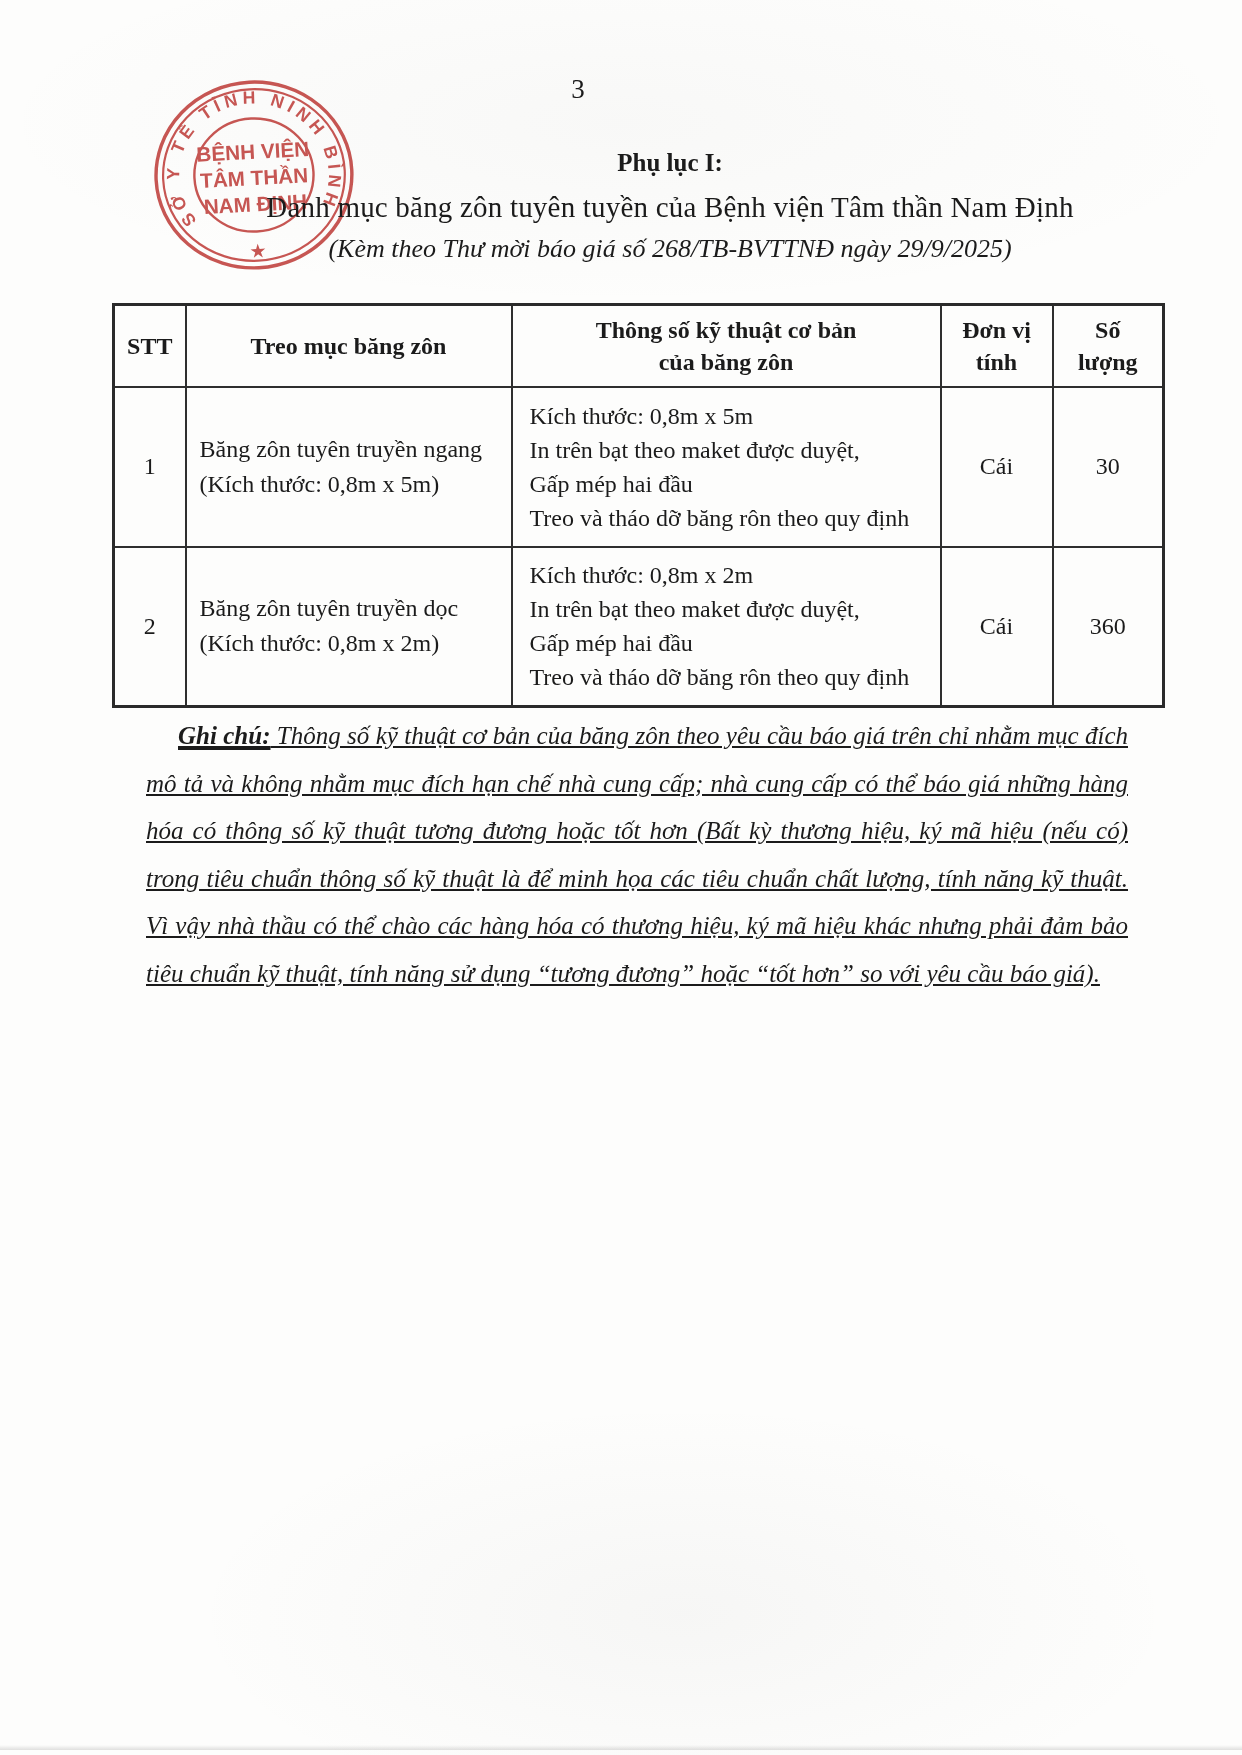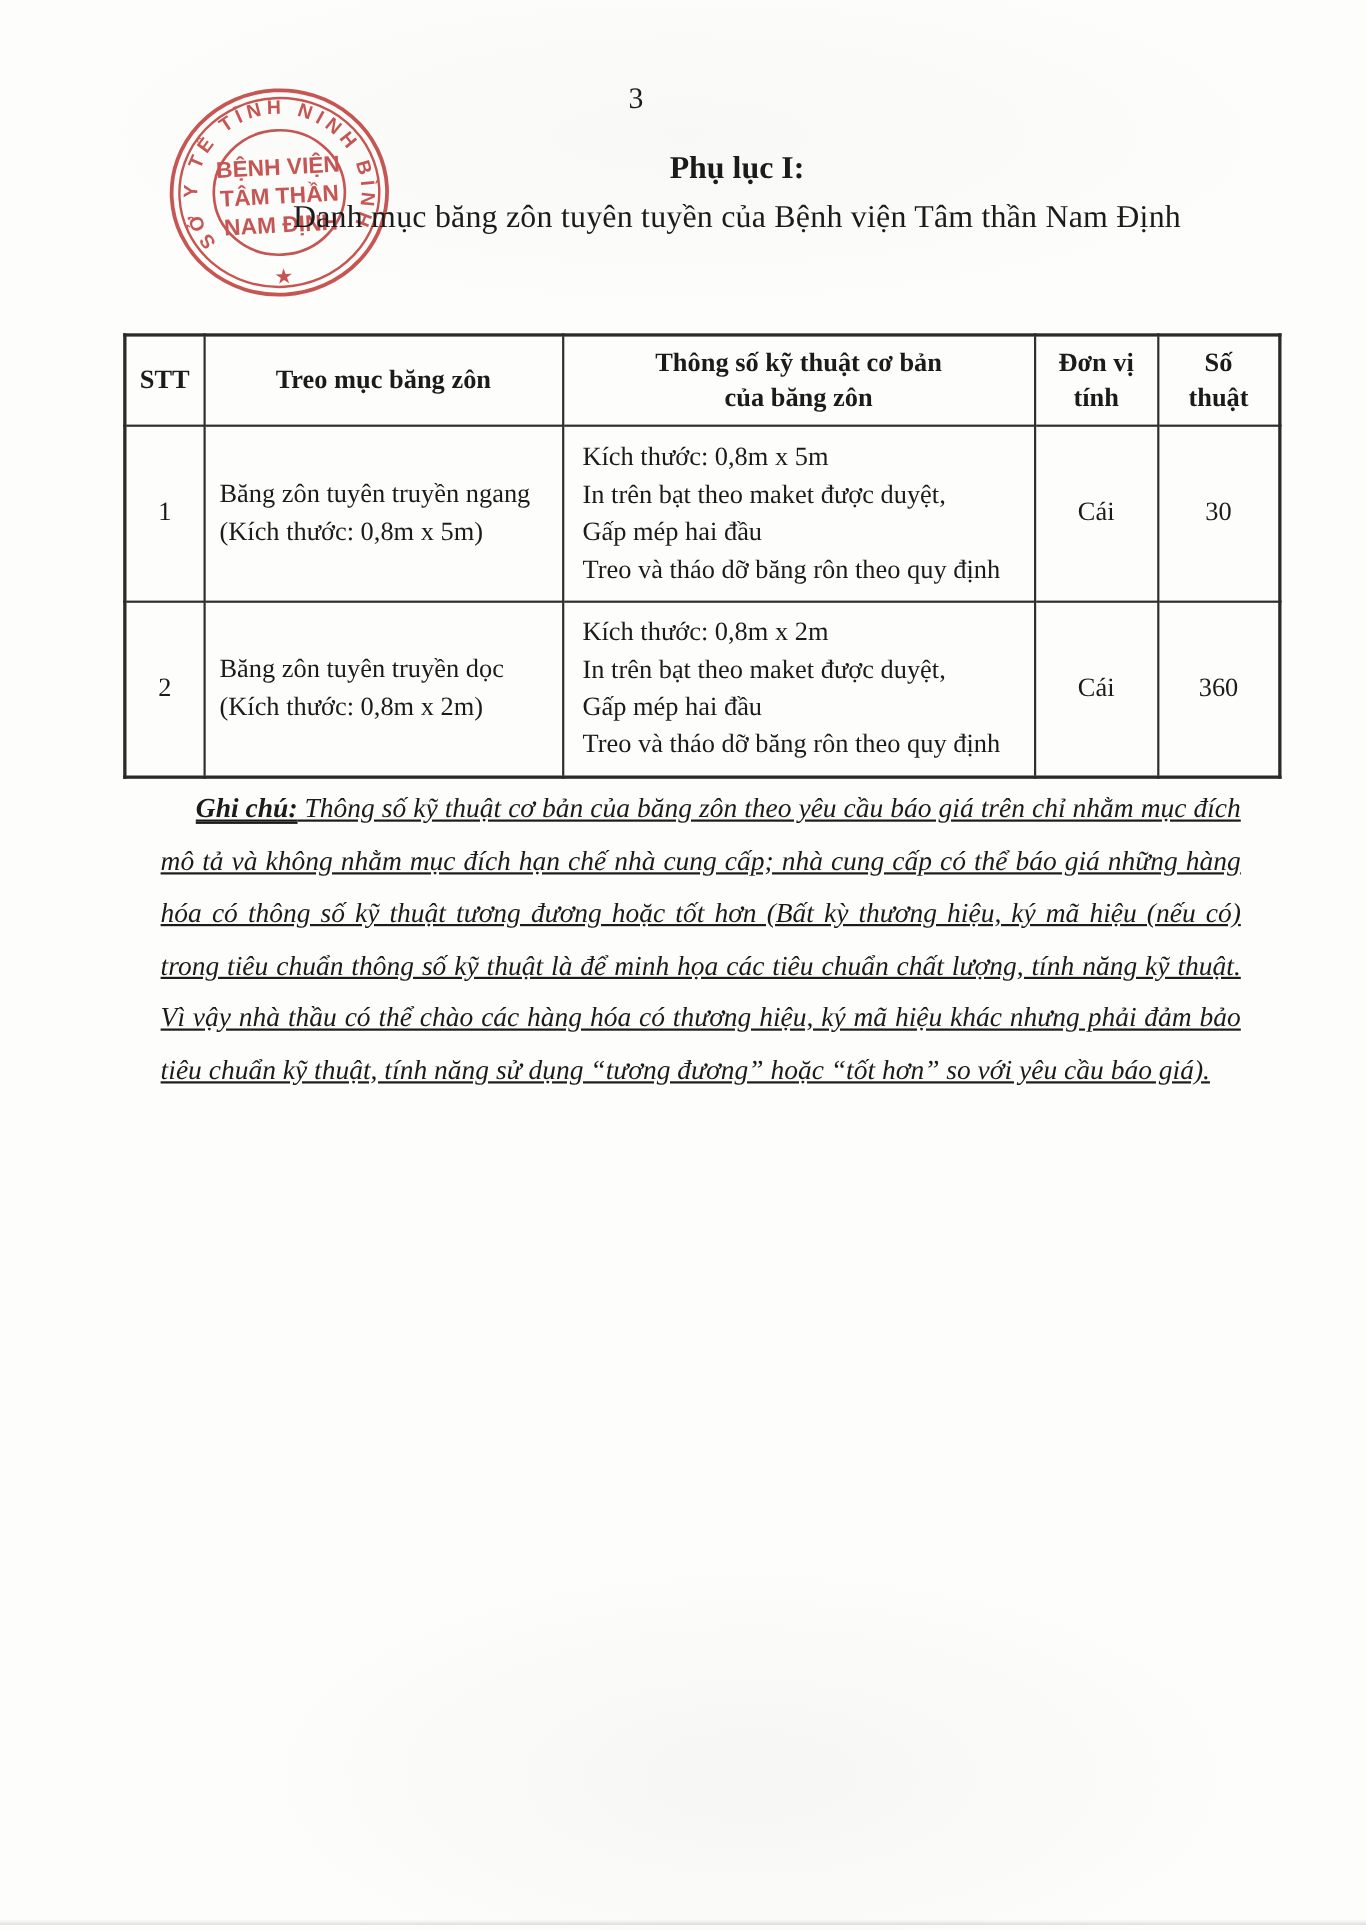--- a/index.html
+++ b/index.html
@@ -31,21 +31,21 @@
     transform: rotate(-3deg);
     pointer-events: none;
   }
   .stamp svg { width: 100%; height: 100%; }
   
   .headings {
     position: absolute; left: 120px; top: 134px; width: 1100px;
     text-align: center;
   }
   .appendix-title {
-    font-size: 29px; font-weight: bold; line-height: 38px;
+    font-size: 25px; font-weight: bold; line-height: 38px; margin-top: 10px;
   }
   .doc-title {
     font-size: 29px; font-weight: normal; line-height: 40px; margin-top: 5px;
     letter-spacing: 0.2px;
   }
   .doc-subtitle {
     font-size: 26px; font-style: italic; line-height: 38px; margin-top: 3px;
   }
   
   table.items {
@@ -120,40 +120,41 @@
         <text x="103" y="106">TÂM THẦN</text>
         <text x="103" y="132">NAM ĐỊNH</text>
       </g>
       <text x="103" y="178" font-size="19" fill="#c2403c" text-anchor="middle">★</text>
     </svg>
   </div>
 
   <div class="headings">
     <div class="appendix-title">Phụ lục I:</div>
     <div class="doc-title">Danh mục băng zôn tuyên tuyền của Bệnh viện Tâm thần Nam Định</div>
+    <div class="doc-subtitle">(Kèm theo Thư mời báo giá số 268/TB-BVTTNĐ ngày 29/9/2025)</div>
   </div>
 
   <table class="items">
     <colgroup>
       <col style="width:72px">
       <col style="width:326px">
       <col style="width:429px">
       <col style="width:112px">
       <col style="width:111px">
     </colgroup>
     <thead>
       <tr>
         <th class="hdr">STT</th>
         <th class="hdr">Treo mục băng zôn</th>
         <th class="hdr">Thông số kỹ thuật cơ bản
 của băng zôn</th>
         <th class="hdr">Đơn vị
 tính</th>
         <th class="hdr">Số
-thuật</th>
+lượng</th>
       </tr>
     </thead>
     <tbody>
       <tr>
         <td class="c">1</td>
         <td class="name-cell">Băng zôn tuyên truyền ngang
 (Kích thước: 0,8m x 5m)</td>
         <td class="spec-cell">Kích thước: 0,8m x 5m
 In trên bạt theo maket được duyệt,
 Gấp mép hai đầu

